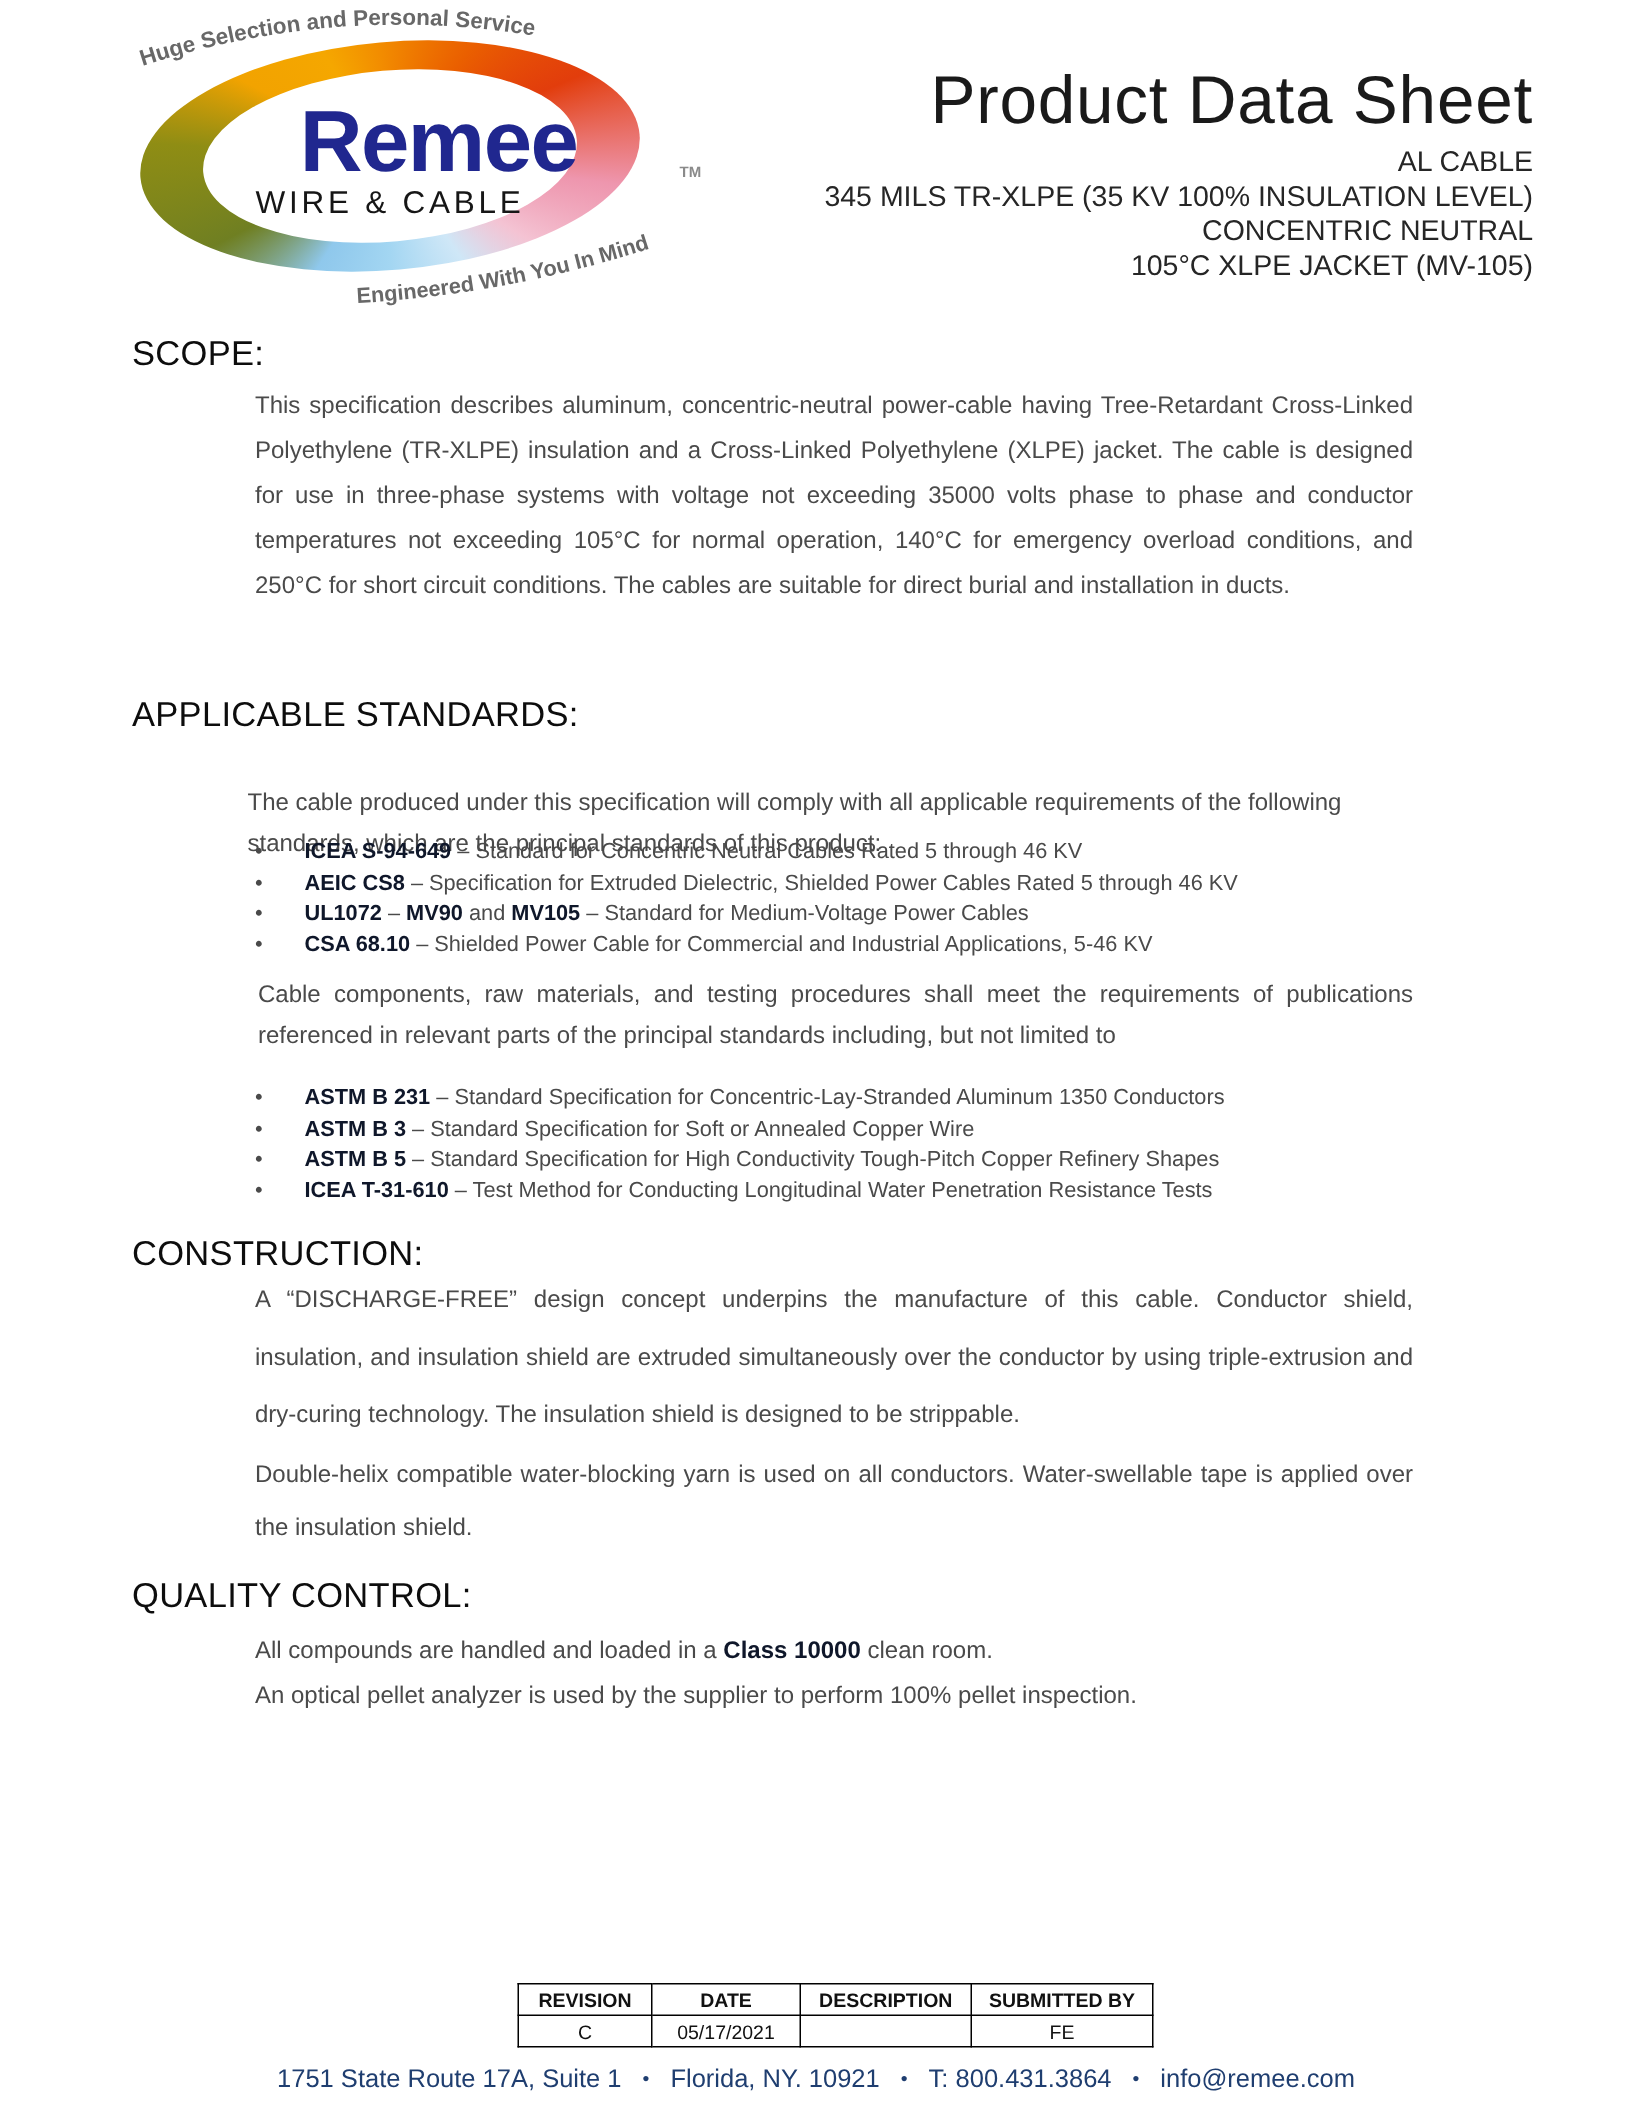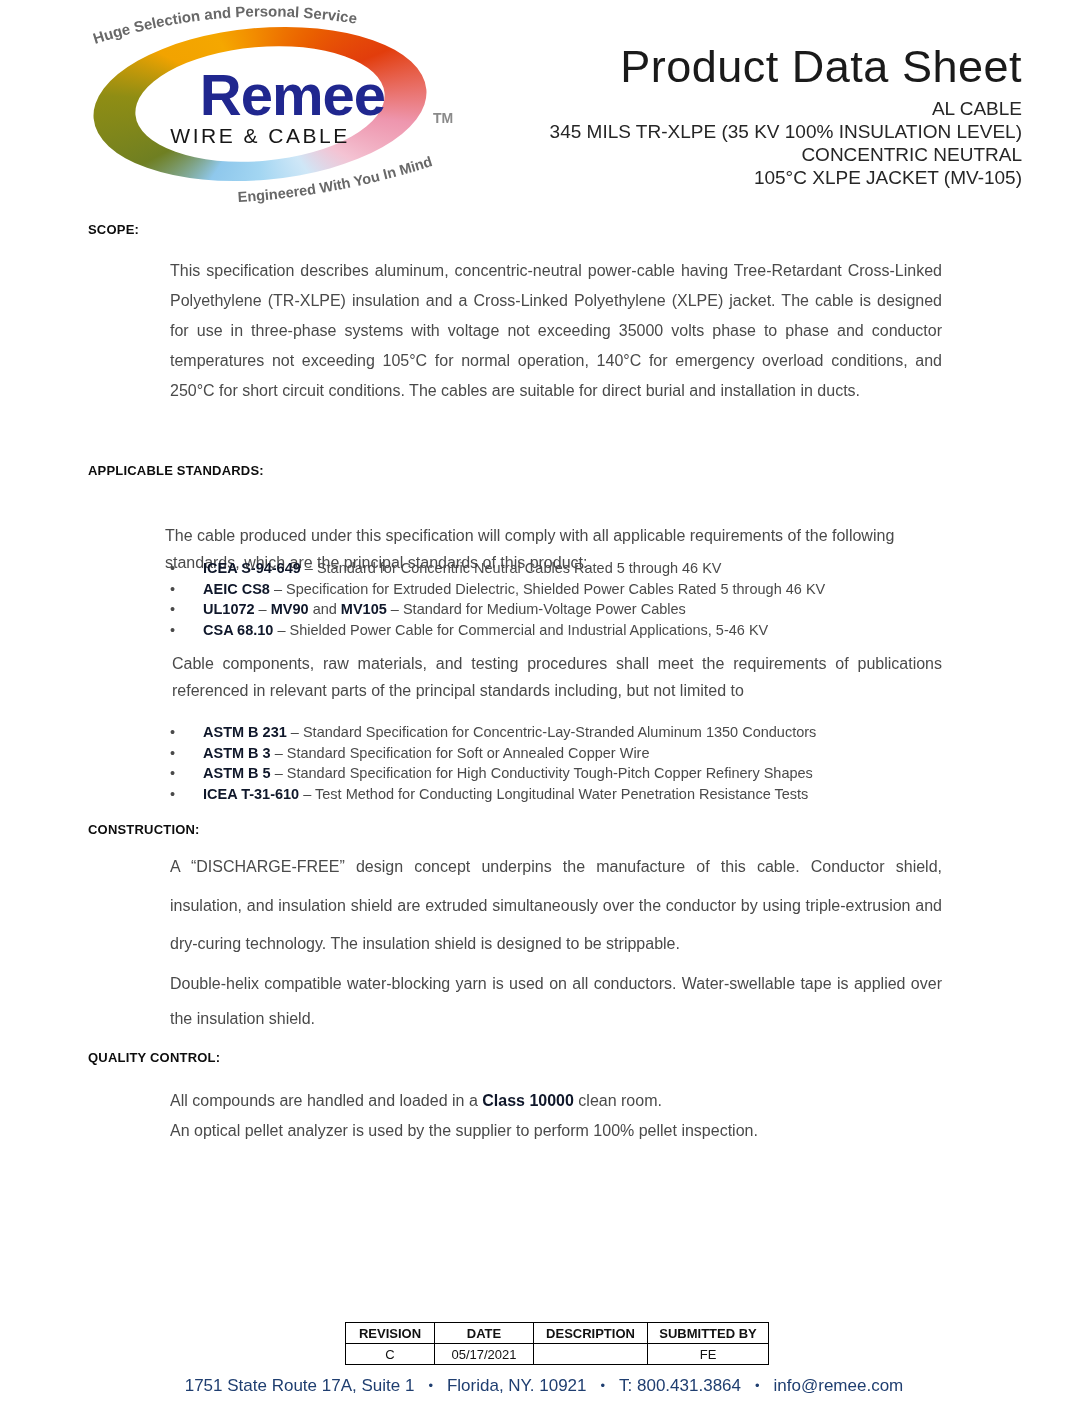--- a/index.html
+++ b/index.html
@@ -21,31 +21,31 @@
   }
   .ring-inner { position:absolute; left:42px; top:19px; width:250px; height:114px; background:#fff; border-radius:50%; }
   .brand {
     position:absolute; left:50px; top:60px; width:250px; text-align:right;
     font-size:58px; font-weight:bold; color:#20278f; letter-spacing:-1px; line-height:58px;
   }
   .wirecable {
     position:absolute; left:50px; top:119px; width:250px; text-align:center;
     font-size:21px; color:#161616; letter-spacing:2.5px; line-height:21px;
   }
-  .tm { position:absolute; left:348px; top:104px; font-size:14px; font-weight:bold; color:#8a8a8a; }
+  .tm { position:absolute; left:368px; top:104px; font-size:10px; font-weight:bold; color:#8a8a8a; }
   .arc-svg { position:absolute; left:0; top:0; width:400px; height:210px; }
   .arc-text { font-family:"Liberation Sans", sans-serif; font-weight:bold; fill:#686868; }
 
   
   .title-block { position:absolute; right:66px; top:42px; text-align:right; }
   .doc-title { font-size:45px; font-weight:400; color:#1a1a1a; letter-spacing:0.5px; line-height:50px; }
   .subtitle { margin-top:5px; font-size:19px; line-height:23px; color:#262626; }
 
   
-  .sec-h { position:absolute; left:88px; font-size:13px; font-weight:bold; color:#0d0d0d; letter-spacing:0.2px; }
+  .sec-h { position:absolute; left:88px; font-size:23px; font-weight:normal; color:#0d0d0d; letter-spacing:0.2px; }
   .body-text { position:absolute; color:#4a4a4a; font-size:16px; }
   .jst { text-align:justify; }
   .body-text b, .blist b, .q b { color:#0f172a; }
 
   .blist { position:absolute; left:170px; margin:0; padding:0; list-style:none; color:#4a4a4a; font-size:14.5px; }
   .blist li { line-height:20.5px; white-space:nowrap; }
   .blist .bullet { display:inline-block; width:33px; color:#4a4a4a; }
 
   
   .rev-table { position:absolute; left:345px; top:1322px; border-collapse:collapse; font-size:13px; color:#111; }

